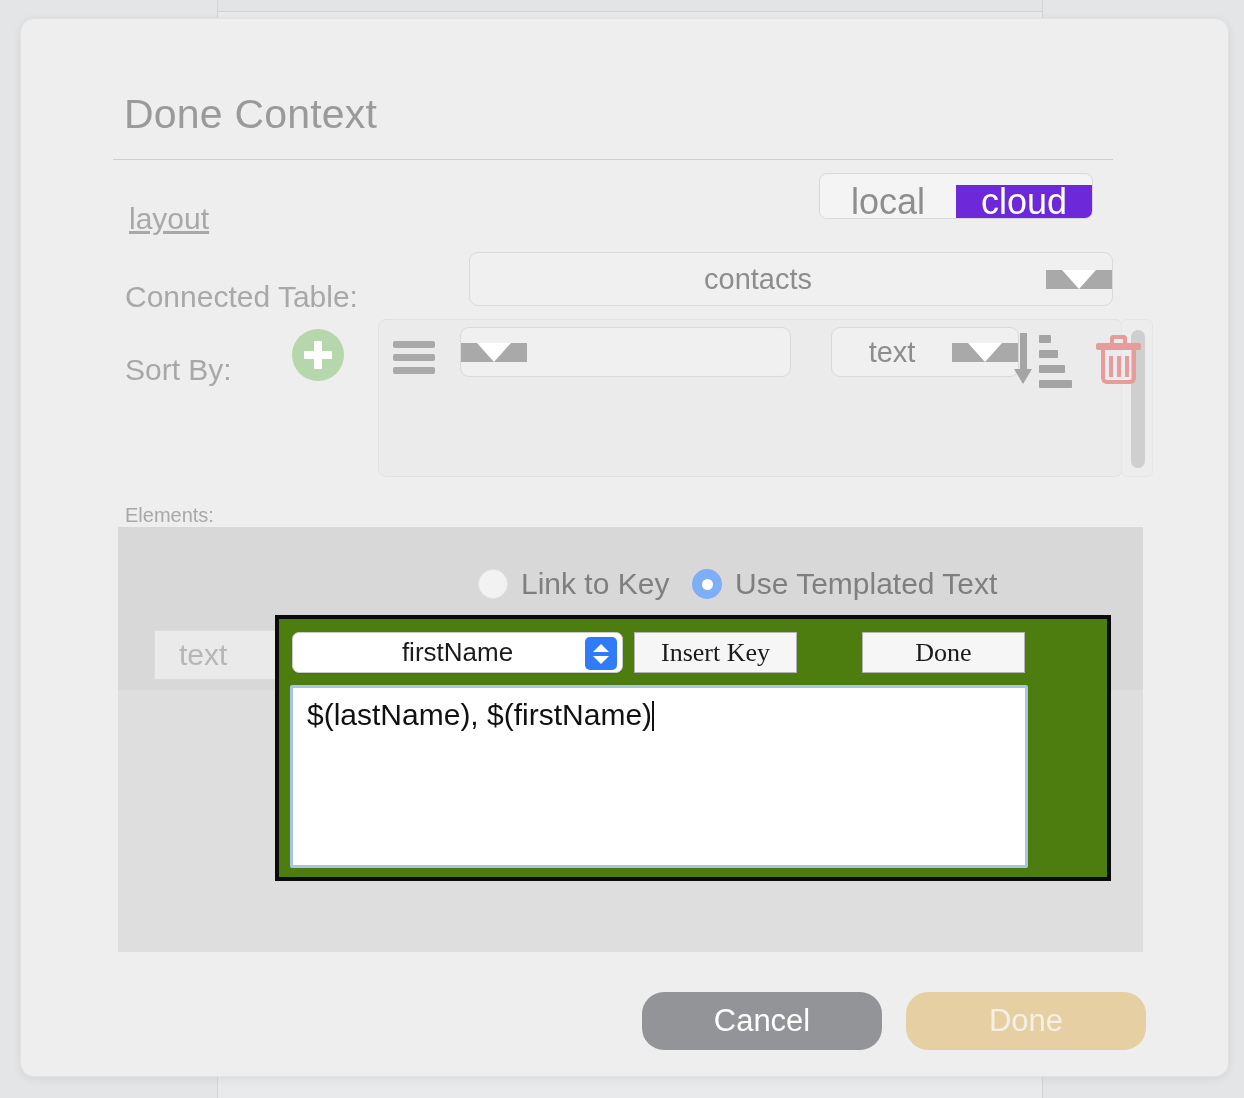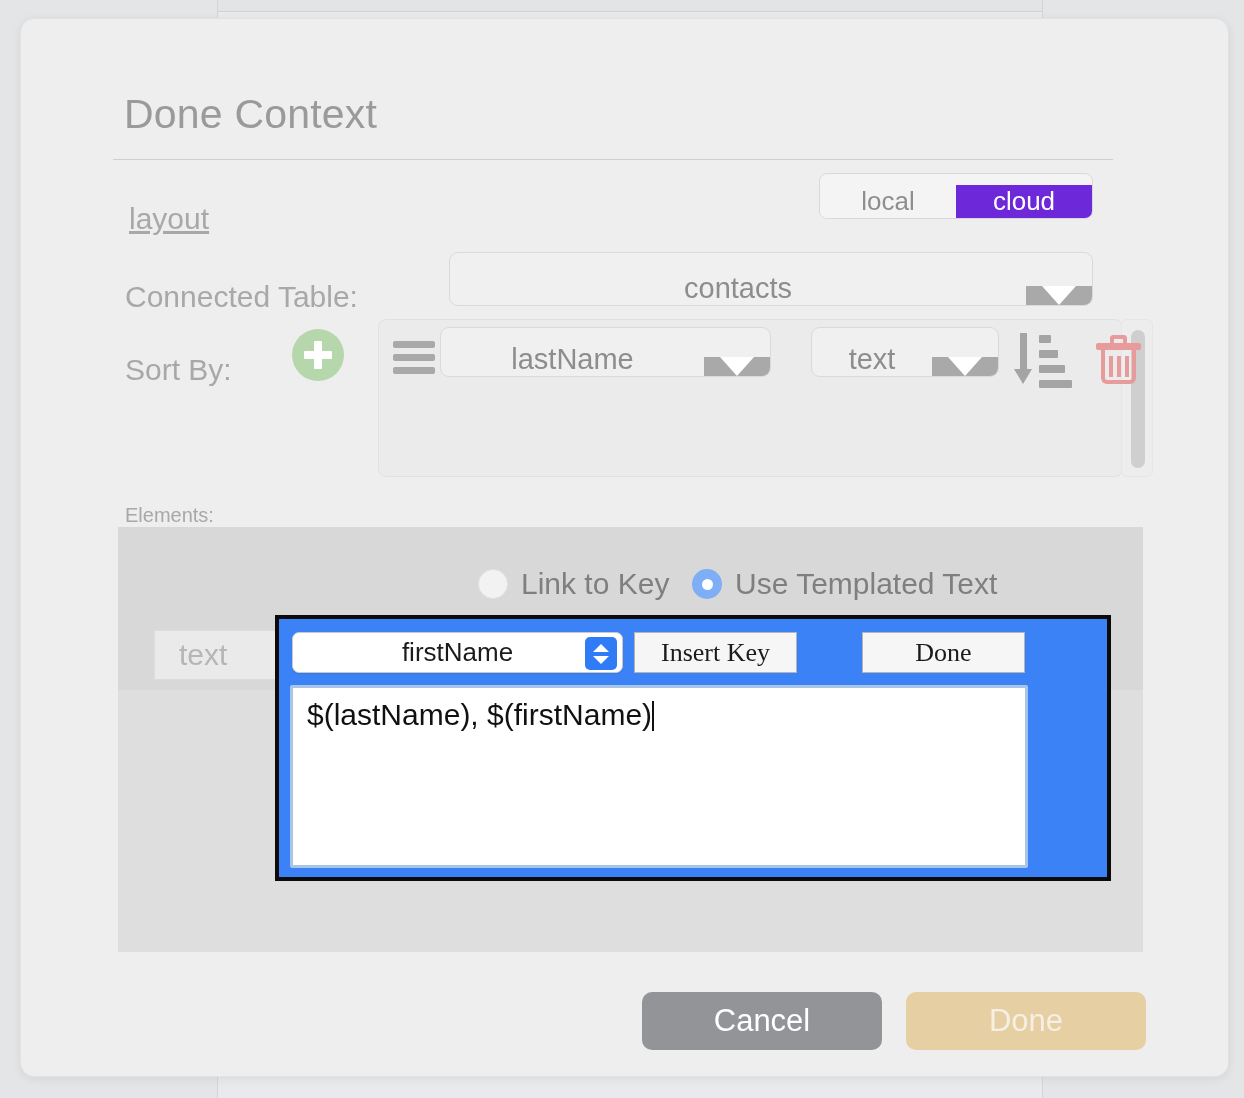--- a/index.html
+++ b/index.html
@@ -45,28 +45,28 @@
 
   
   #segmented {
     position: absolute; left: 798px; top: 154px;
     width: 274px; height: 46px;
     display: flex; border-radius: 8px; overflow: hidden;
     border: 1px solid #d9d9d9; background: #f4f4f4;
   }
   .seg {
     flex: 1; display: flex; align-items: center; justify-content: center;
-    font-size: 26px; color: #8e8e8e; background: #f4f4f4; margin-top: 11px;
+    font-size: 36px; color: #8e8e8e; background: #f4f4f4; margin-top: 11px;
   }
   .seg.active { background: #6d28d9; color: #ffffff; }
 
   
   .dropdown {
-    position: absolute; display: flex; align-items: flex-end;
-    background: #f0f0f0; border: 1px solid #dadada; border-radius: 9px; overflow: hidden;
+    position: absolute; display: flex; align-items: center;
+    background: #f0f0f0; border: 1px solid #dadada; border-radius: 9px; overflow: hidden; margin-left: 20px;
   }
   .dropdown .dd-value {
     flex: 1; display: flex; align-items: center; justify-content: center;
     font-size: 29px; color: #8d8d8d;
   }
   .dropdown .dd-arrow {
     width: 66px; background: #a9a9a9; display: flex; align-items: center; justify-content: center;
   }
   .dropdown .dd-arrow i {
     display: block; width: 0; height: 0;
@@ -144,21 +144,21 @@
     position: absolute; background: #eaeaea; border: 1px solid #dcdcdc;
     display: flex; align-items: center; padding-left: 24px;
     font-size: 30px; color: #b6b6b6;
   }
   #hidden-input-left  { left: 36px;  top: 103px; width: 300px; height: 50px; }
   #hidden-input-right { left: 913px; top: 103px; width: 72px;  height: 50px; padding-left: 0; justify-content: center; }
 
   
   #template-modal {
     position: absolute; left: 254px; top: 596px; width: 836px; height: 266px;
-    background: #3b82f6; border: 4px solid #0b0b0b;
+    background: #4d7c0f; border: 4px solid #0b0b0b;
   }
   #key-select {
     position: absolute; left: 13px; top: 13px; width: 331px; height: 41px;
     background: #ffffff; border: 1px solid #c9c9c9; border-radius: 7px;
     display: flex; align-items: center; justify-content: center;
     font-size: 26px; color: #1b1b1b;
     box-shadow: 0 1px 1px rgba(0,0,0,.08);
   }
   #key-select .stepper {
     position: absolute; right: 5px; top: 4px; width: 32px; height: 33px;
@@ -180,21 +180,21 @@
   #template-textarea {
     position: absolute; left: 11px; top: 66px; width: 738px; height: 183px;
     background: #ffffff; border: 3px solid #a8c5e8; border-radius: 2px;
     padding: 10px 14px; font-size: 30px; color: #111111;
     white-space: pre;
   }
   .caret { display: inline-block; width: 2px; height: 30px; background: #111; vertical-align: -6px; }
 
   
   .footer-btn {
-    position: absolute; height: 58px; border-radius: 10px;
+    position: absolute; height: 58px; border-radius: 22px;
     display: flex; align-items: center; justify-content: center;
     font-size: 31px;
   }
   #cancel-btn { left: 621px; top: 973px; width: 240px; background: #939497; color: #ffffff; }
   #done-btn   { left: 885px; top: 973px; width: 240px; background: #e6cfa3; color: #f5efe4; }
 </style>
 </head>
 <body>
 
 <div id="bg-window">
@@ -231,21 +231,20 @@
   <div id="sort-scroll">
     <div class="thumb"></div>
   </div>
 
   <div id="drag-handle">
     <span></span>
       <span></span>
       <span></span>
   </div>
   <div class="dropdown" id="sort-field-dd">
-    <div class="dd-value">lastName</div>
     <div class="dd-arrow">
         <i></i>
       </div>
   </div>
   <div class="dropdown" id="sort-type-dd">
     <div class="dd-value">text</div>
     <div class="dd-arrow">
         <i></i>
       </div>
   </div>

